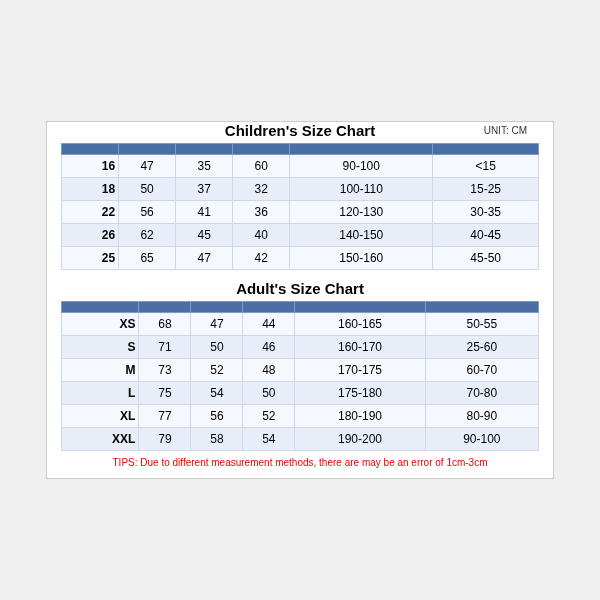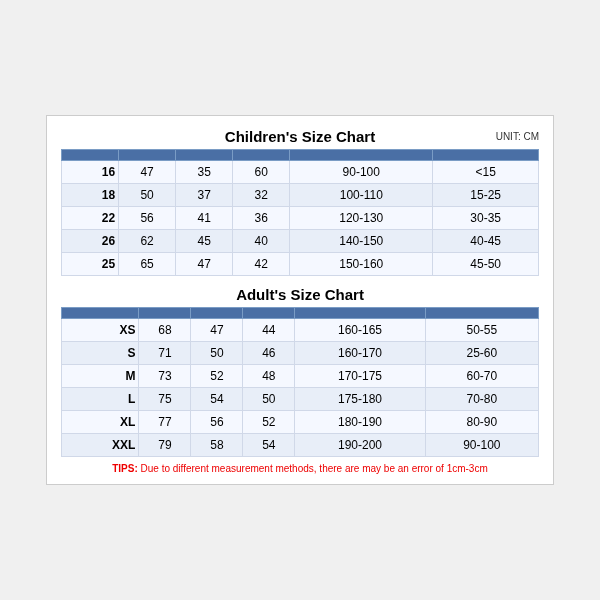--- a/index.html
+++ b/index.html
@@ -8,39 +8,39 @@
       background: #f0f0f0;
       display: flex;
       justify-content: center;
       align-items: center;
       width: 600px;
       min-height: 600px;
     }
     .chart-container {
       background: #fff;
       border: 1px solid #ccc;
-      padding: 12px 14px 10px 14px;
+      padding: 0 14px 10px 14px;
       width: 508px;
       margin: 13px auto;
     }
     .section-title-row {
       display: flex;
       align-items: center;
       justify-content: center;
       position: relative;
       margin-bottom: 4px;
     }
     .section-title {
       font-size: 15px;
       font-weight: bold;
       text-align: center;
     }
     .unit-label {
       position: absolute;
-      right: 0;
+      right: 12px;
       font-size: 10px;
       color: #333;
     }
     table {
       width: 100%;
       border-collapse: collapse;
       font-size: 12px;
     }
     th {
       background: #4a6fa5;
@@ -68,21 +68,21 @@
     .section-gap {
       height: 10px;
     }
     .tips-row {
       margin-top: 6px;
       font-size: 10px;
       color: #e00;
       text-align: center;
     }
     .tips-label {
-      font-weight: bold;
+      font-weight: normal;
     }
   </style>
 </head>
 <body>
 
 <div class="chart-container">
 
   <div class="section-title-row">
     <span class="section-title">Children's Size Chart</span>
     <span class="unit-label">UNIT: CM</span>

